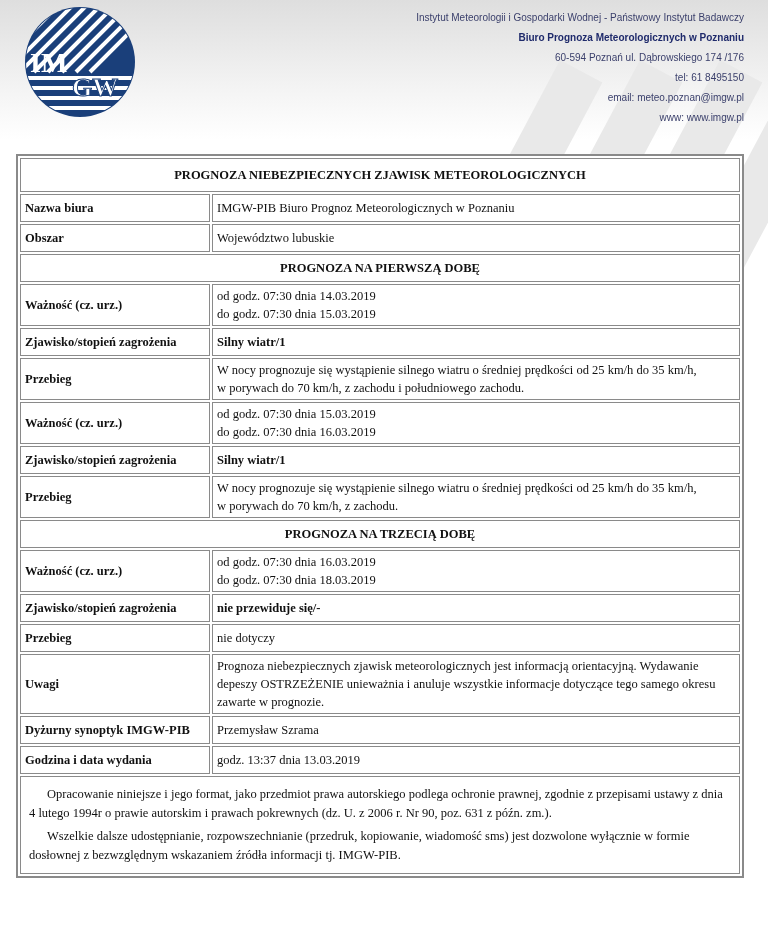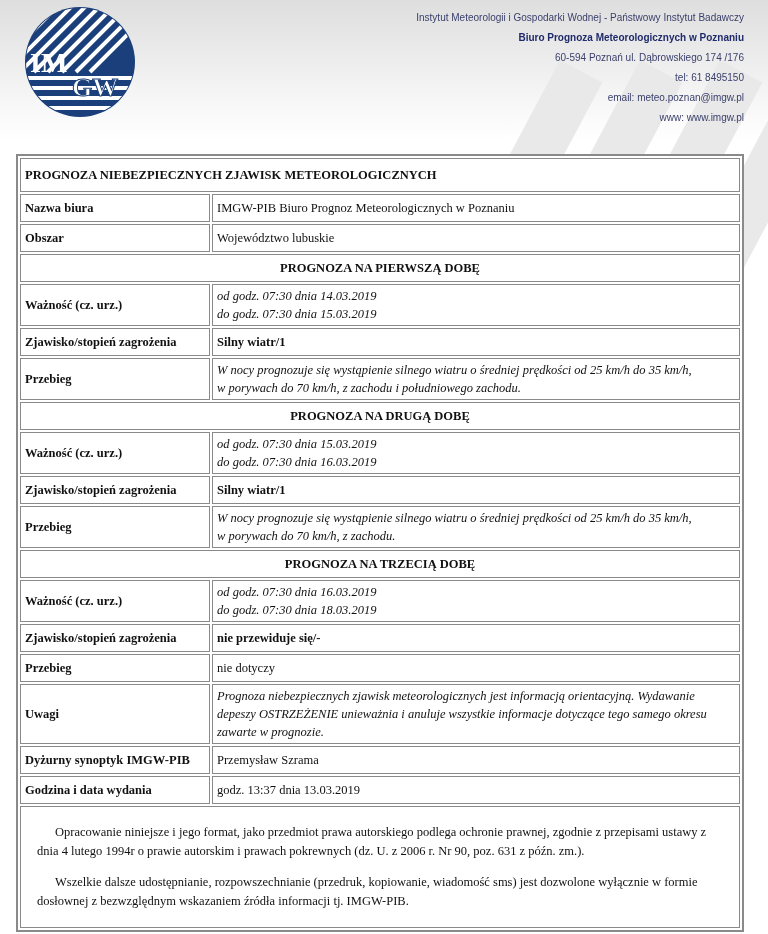--- a/index.html
+++ b/index.html
@@ -6,28 +6,28 @@
   body{width:768px;height:934px;position:relative;overflow:hidden;background:#fff;font-family:"Liberation Serif",serif;}
   .bg{position:absolute;left:0;top:0;width:768px;height:934px;background:linear-gradient(#dedede 0px,#f4f4f4 90px,#fff 140px);}
   .stripes{position:absolute;left:0;top:0;width:768px;height:934px;overflow:hidden;}
   .stripe{position:absolute;width:48px;height:900px;background:#e9e9e9;transform:rotate(28deg);transform-origin:top left;}
   .logo{position:absolute;left:24px;top:6px;width:112px;height:112px;}
   .header{position:absolute;right:24px;top:8px;text-align:right;font-family:"Liberation Sans",sans-serif;font-size:10px;line-height:20px;color:#3a3f6b;}
   .header .bold{font-weight:bold;color:#1f2a6b;}
   table.main{position:absolute;left:16px;top:154px;width:728px;border-collapse:separate;border-spacing:2px;border:2px solid #8a8a8a;background:#fff;}
   table.main td{border:1px solid #8a8a8a;padding:2px 4px;font-size:12.5px;color:#111;vertical-align:middle;background:rgba(255,255,255,0.6);}
   td.lbl{width:180px;font-weight:bold;}
-  td.title{text-align:left;color:#d0142c;font-weight:bold;font-size:16px;height:28px;font-family:Liberation Serif, serif;}
+  td.title{text-align:center;color:#d0142c;font-weight:bold;font-size:16px;height:28px;font-family:Liberation Serif, serif;}
   td.sec{text-align:center;font-weight:bold;height:22px;}
-  td.v{line-height:18px;font-style:italic;}
+  td.v{line-height:18px;}
   td.b{font-weight:bold;}
   tr.r1 td{height:22px;}
   td.top{vertical-align:top;}
   .footer{line-height:19px;padding:4px 4px !important;}
-  .footer p{margin:12px;text-indent:18px;}
+  .footer p{margin:4px;text-indent:18px;}
 </style>
 </head>
 <body>
 
 <div class="bg"></div>
 <div class="stripes">
   <div class="stripe" style="left:560px;top:60px;"></div>
   <div class="stripe" style="left:640px;top:60px;"></div>
   <div class="stripe" style="left:720px;top:60px;"></div>
   <div class="stripe" style="left:800px;top:60px;"></div>
@@ -100,23 +100,20 @@
       </tr>
   <tr>
         <td class="lbl">Przebieg</td>
       <td class="v">
           <div>W nocy prognozuje się wystąpienie silnego wiatru o średniej prędkości od 25 km/h do 35 km/h,</div>
           <div>w porywach do 70 km/h, z zachodu i południowego zachodu.</div>
         </td>
       </tr>
 
   <tr>
-        <td colspan="2" class="sec">PROGNOZA NA DRUGĄ DOBĘ</td>
-      </tr>
-  <tr>
         <td class="lbl">Ważność (cz. urz.)</td>
       <td class="v">
           <div>od godz. 07:30 dnia 15.03.2019</div>
           <div>do godz. 07:30 dnia 16.03.2019</div>
         </td>
       </tr>
   <tr class="r1">
         <td class="lbl">Zjawisko/stopień zagrożenia</td>
         <td class="b">Silny wiatr/1</td>
       </tr>

